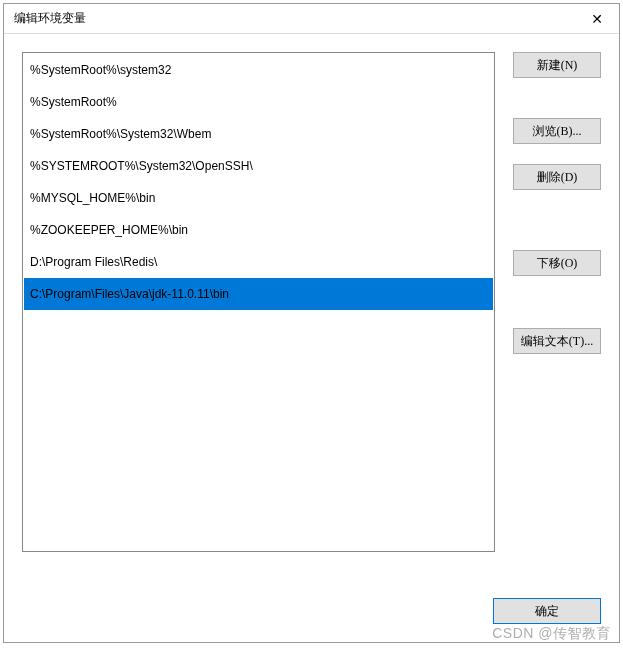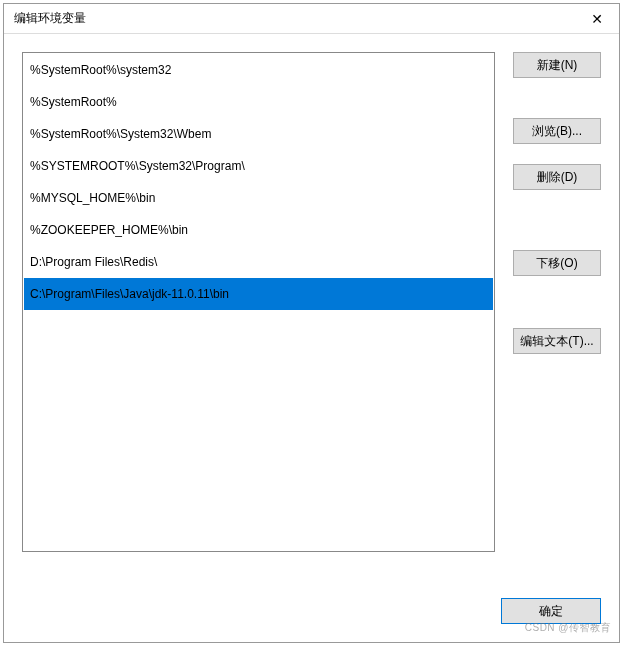--- a/index.html
+++ b/index.html
@@ -73,42 +73,42 @@
     }
     .win-btn {
       width: 88px;
       height: 26px;
       background: #e1e1e1;
       border: 1px solid #adadad;
       font-size: 12px;
       color: #000;
       cursor: pointer;
       padding: 0;
-      font-family: Liberation Sans, sans-serif;
+      font-family: Liberation Serif, serif;
       display: flex;
       align-items: center;
       justify-content: center;
     }
     .win-btn.default { border: 1.5px solid #0078d7; }
     .spacer-sm { height: 20px; }
     .spacer-md { height: 40px; }
     .spacer-lg { height: 52px; }
     .footer {
       display: flex;
       justify-content: flex-end;
       gap: 14px;
       padding: 12px 18px 18px 18px;
     }
-    .footer .win-btn { width: 100px; }
+    .footer .win-btn { width: 108px; }
     .watermark {
       position: absolute;
       right: 12px;
-      bottom: 14px;
+      bottom: 6px;
       color: rgba(120,120,120,0.6);
-      font-size: 10px;
+      font-size: 14px;
       pointer-events: none;
       letter-spacing: 0.5px;
     }
   </style>
 </head>
 <body>
 
 <div class="dialog">
   <div class="titlebar">
     <span class="titlebar-title">编辑环境变量</span>
@@ -116,21 +116,21 @@
       <span>✕</span>
     </div>
   </div>
 
   <div class="content">
     <div class="listbox">
       <div class="listbox-inner" id="listbox-inner">
           <div class="list-item">%SystemRoot%\system32</div>
           <div class="list-item">%SystemRoot%</div>
           <div class="list-item">%SystemRoot%\System32\Wbem</div>
-          <div class="list-item">%SYSTEMROOT%\System32\Program\</div>
+          <div class="list-item">%SYSTEMROOT%\System32\OpenSSH\</div>
           <div class="list-item">%MYSQL_HOME%\bin</div>
           <div class="list-item">%ZOOKEEPER_HOME%\bin</div>
           <div class="list-item">D:\Program Files\Redis\</div>
           <div class="list-item selected">C:\Program\Files\Java\jdk-11.0.11\bin</div>
         </div>
     </div>
 
     <div class="side-buttons">
       <button class="win-btn">新建(N)</button>
       <div class="spacer-sm"></div>

